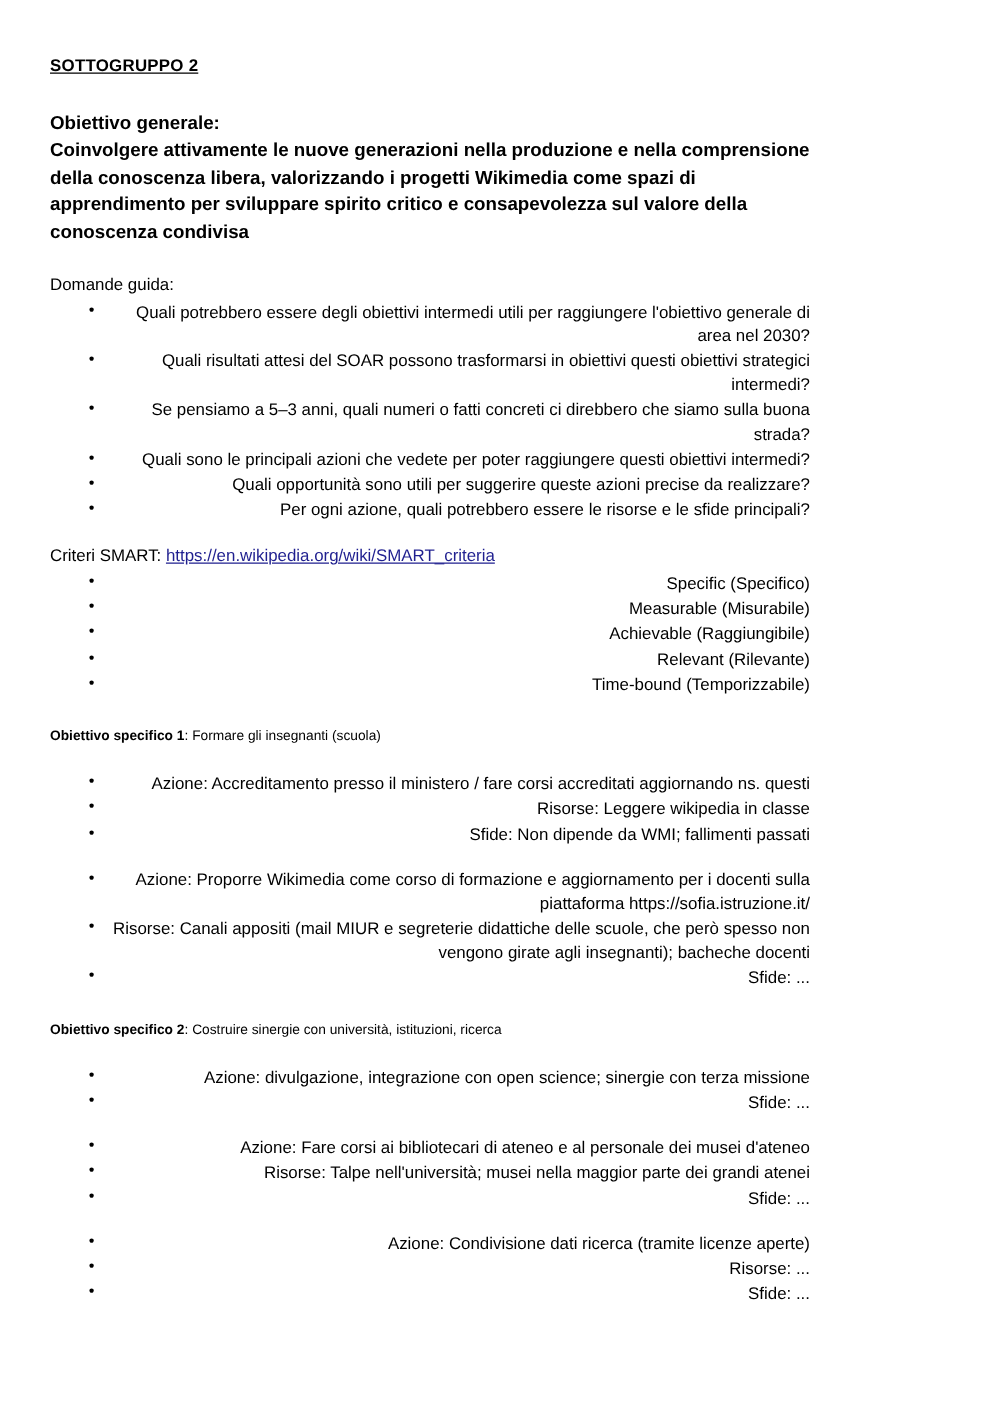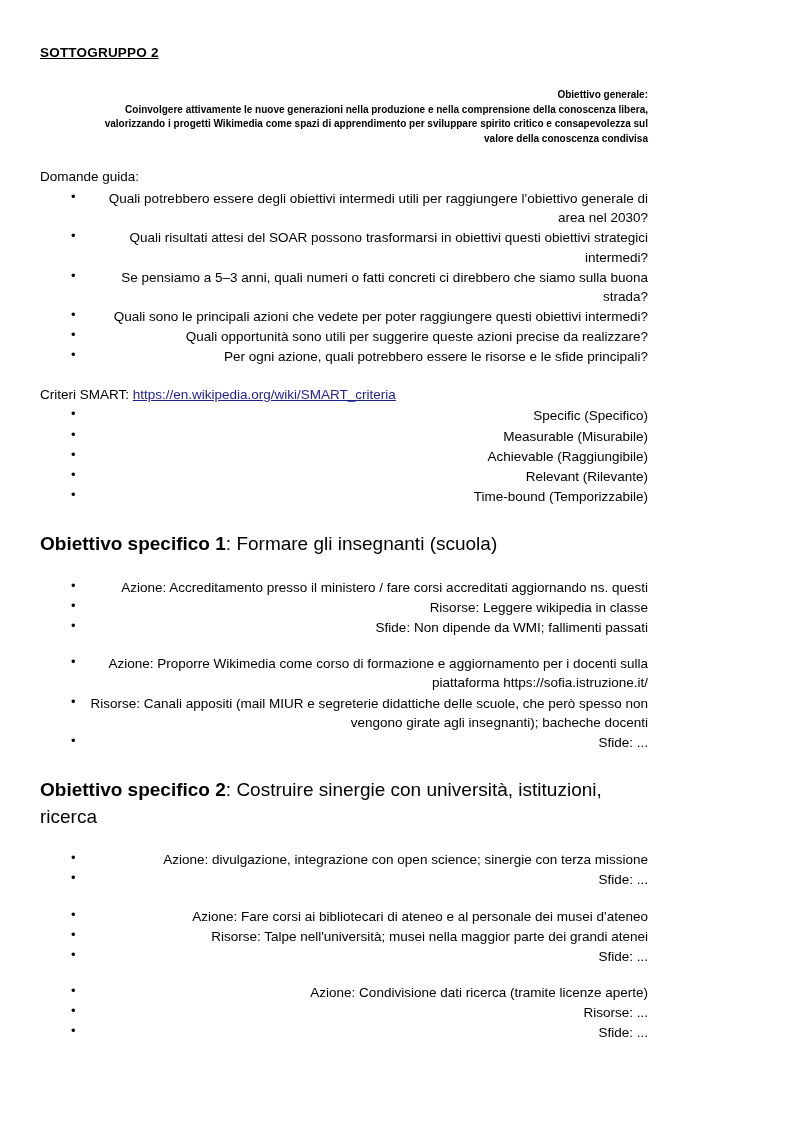--- a/index.html
+++ b/index.html
@@ -23,41 +23,39 @@
   }
   .doc-title {
     font-size: 13.5px;
     font-weight: bold;
     text-decoration: underline;
     letter-spacing: 0.2px;
     margin: 0 0 26px 0;
     line-height: 1.35;
   }
   .lead {
-    font-size: 10px;
+    font-size: 15px;
     font-weight: bold;
     line-height: 1.45;
     margin: 0 0 22px 0;
     max-width: 700px;
-    text-align: right;
   }
   .lead-label {
     display: block;
   }
   .lead-body {
     display: block;
-    margin-left: 36px;
   }
   .para {
     font-size: 13.5px;
     line-height: 1.4;
     margin: 0 0 2px 0;
   }
   .section-head {
-    font-size: 19px;
+    font-size: 11px;
     line-height: 1.4;
     margin: 0 0 4px 0;
   }
   .section-head .bold {
     font-weight: bold;
   }
   ul.bullets {
     list-style: none;
     margin: 0;
     padding: 0;

